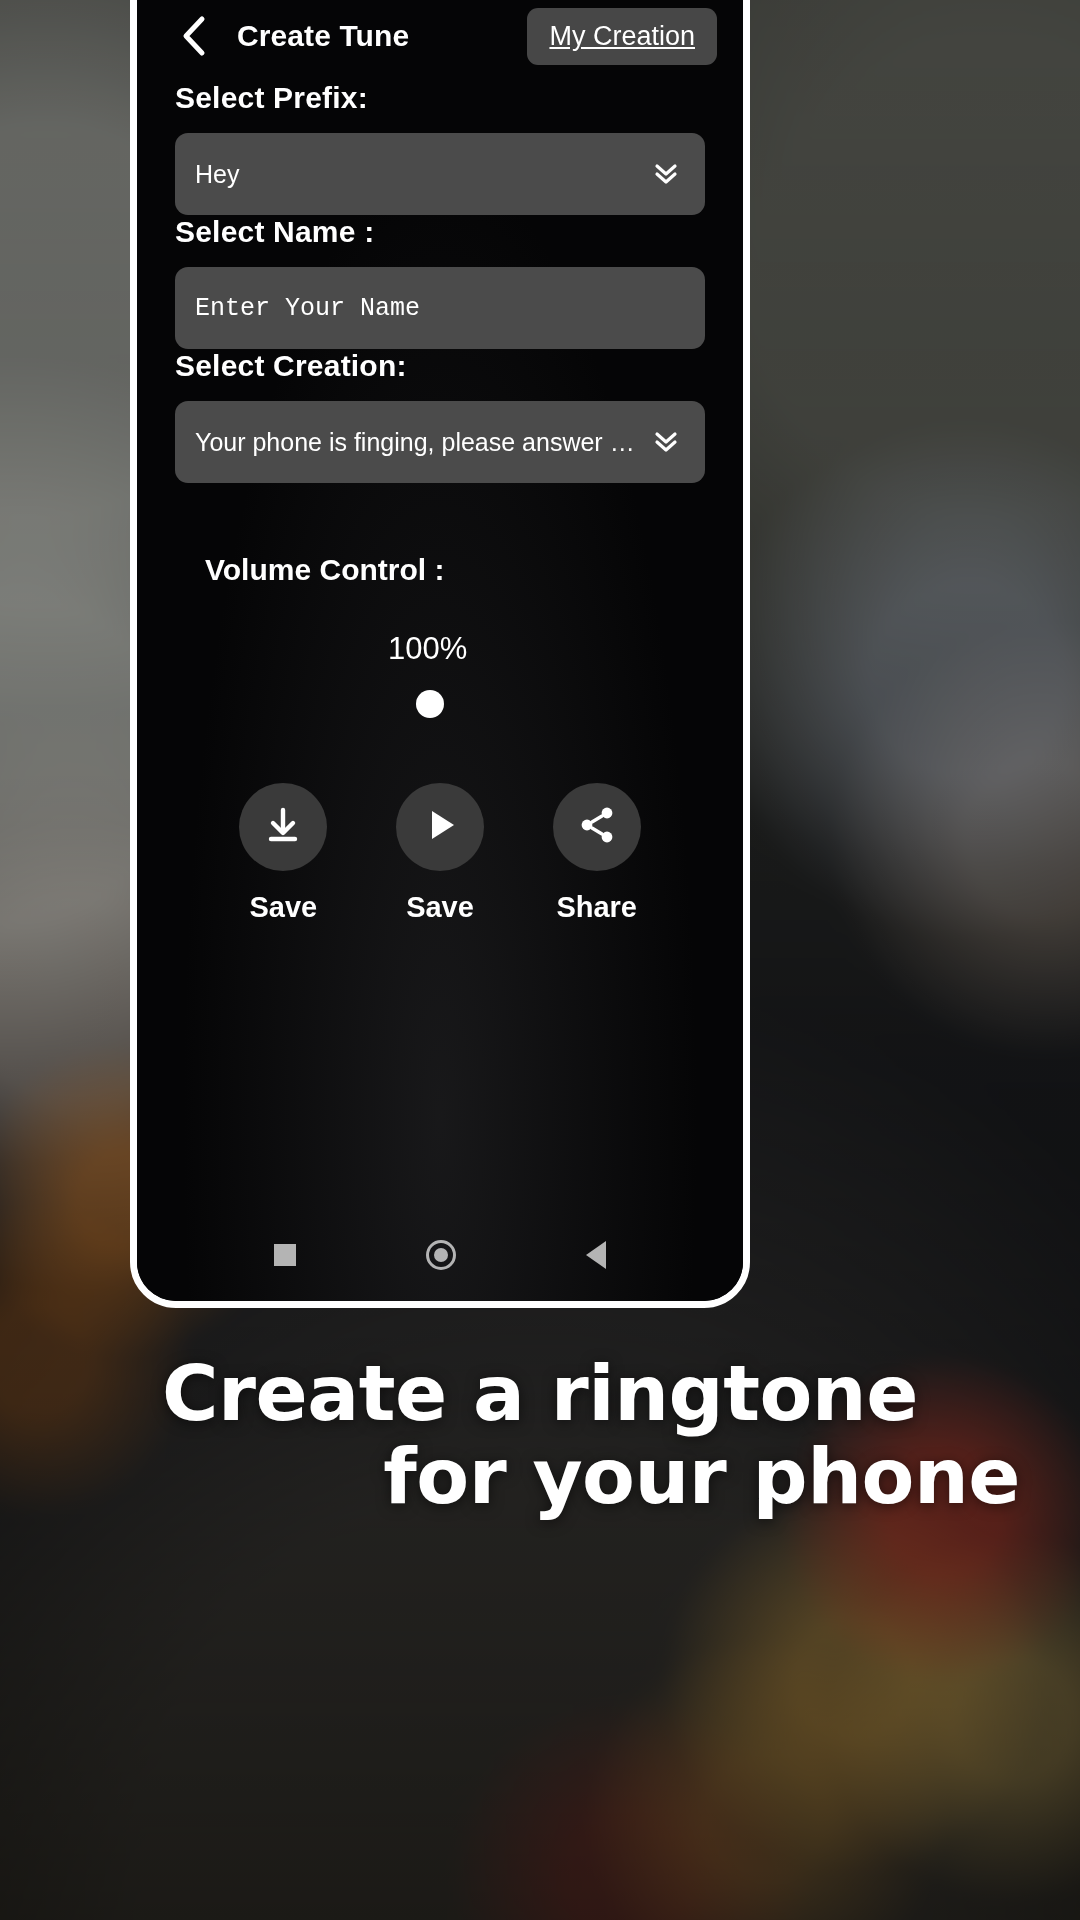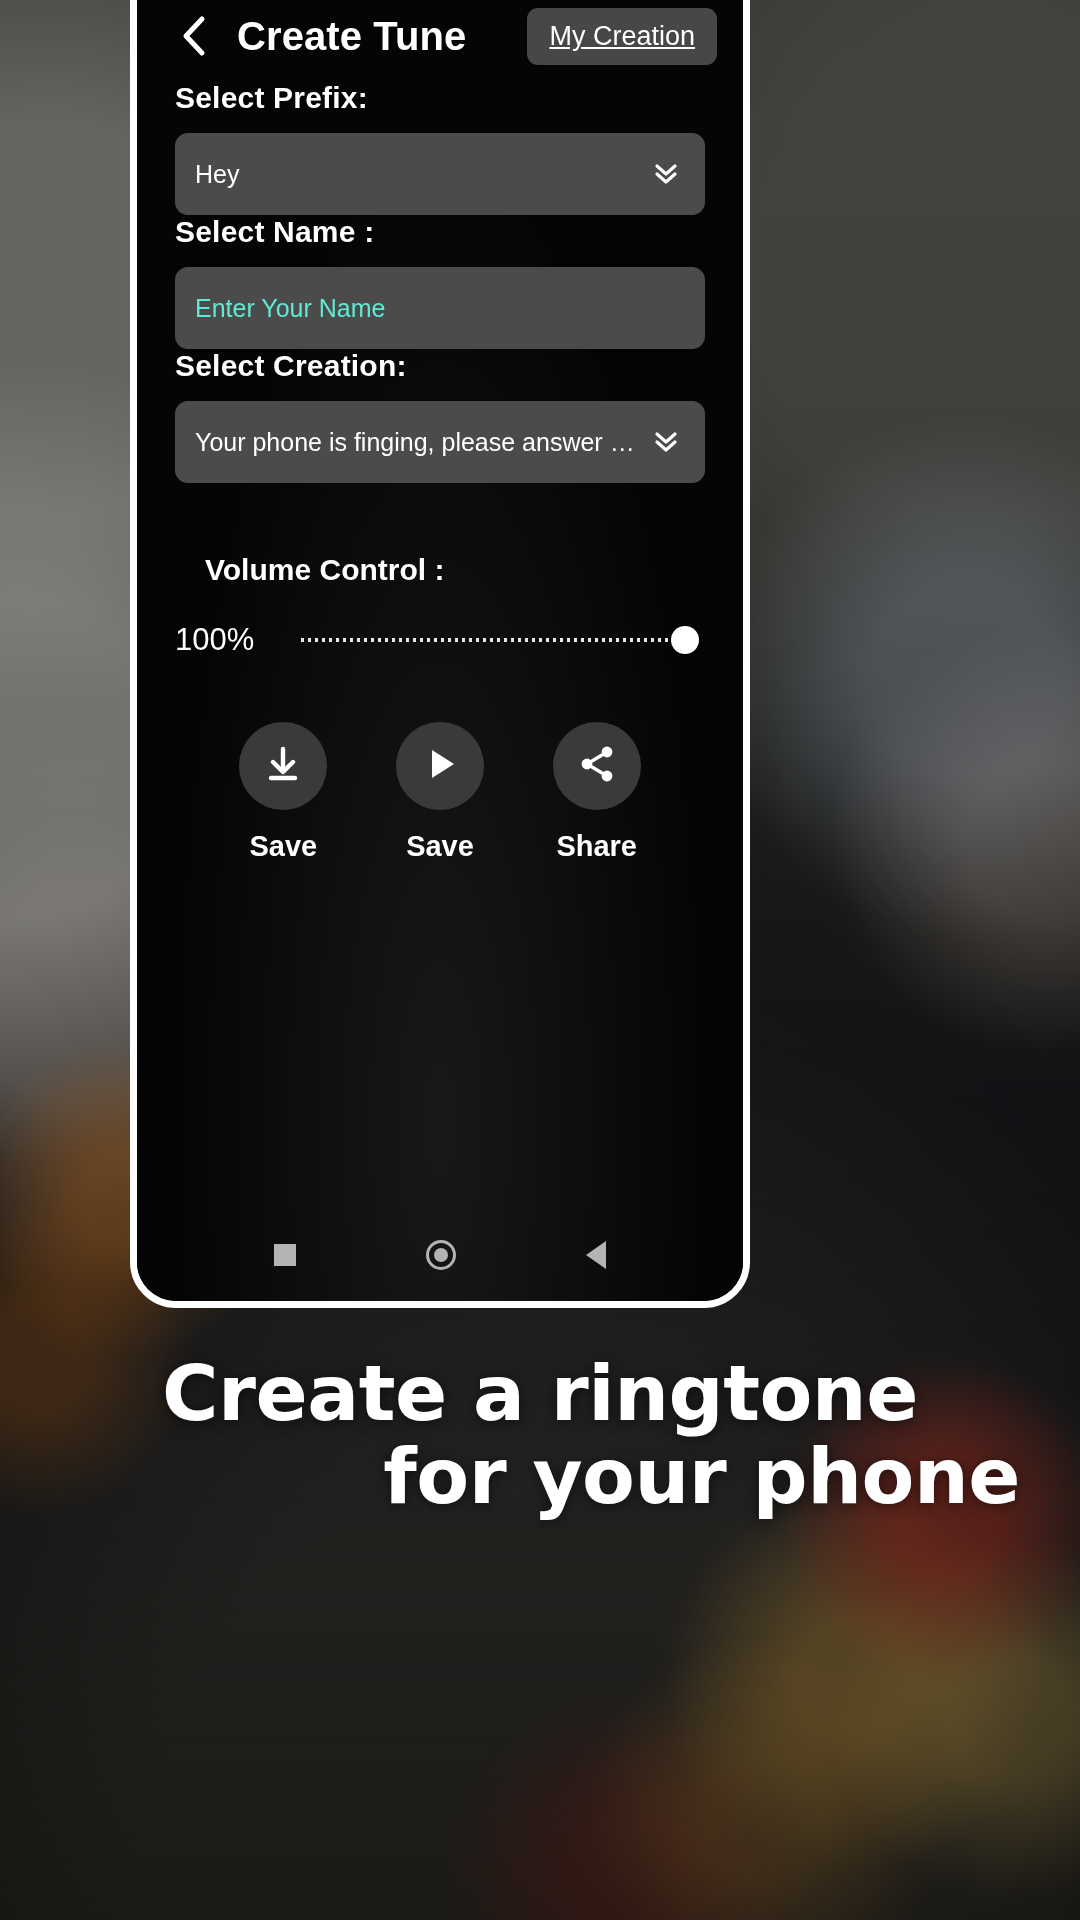--- a/index.html
+++ b/index.html
@@ -62,21 +62,21 @@
     position:relative;
   }
   .back-btn {
     width:44px; height:44px;
     display:flex; align-items:center; justify-content:center;
     flex:0 0 44px;
   }
   .back-btn svg { display:block; }
   .appbar-title {
     color:#ffffff;
-    font-size:40px;
+    font-size:30px;
     font-weight:bold;
     margin-left:22px;
     letter-spacing:0.1px;
   }
   .my-creation {
     position:absolute; right:26px; top:17px;
     background:#474747;
     color:#ffffff;
     font-size:27px;
     padding:13px 22px;
@@ -109,35 +109,36 @@
     gap:10px;
   }
   .control-text {
     color:#ffffff;
     font-size:25px;
     flex:1 1 auto;
     overflow:hidden;
     white-space:nowrap;
     text-overflow:ellipsis;
   }
-  .control-text.placeholder { color:#5eead4; }
+  .control-text.placeholder { color:#ffffff;font-family:Liberation Mono, monospace; }
   .chev { flex:0 0 34px; display:flex; align-items:center; justify-content:center; }
 
   
   .volume-label {
     color:#ffffff;
     font-size:30px;
     font-weight:bold;
     margin-top:70px;
     margin-left:30px;
   }
   .volume-row {
     display:flex; align-items:center;
-    margin-top:35px;
+    margin-top:44px;
     gap:22px;
+    flex-direction:column;
   }
   .volume-value {
     color:#ffffff;
     font-size:31px;
     flex:0 0 auto;
     min-width:104px;
   }
   .slider {
     position:relative;
     flex:1 1 auto;

